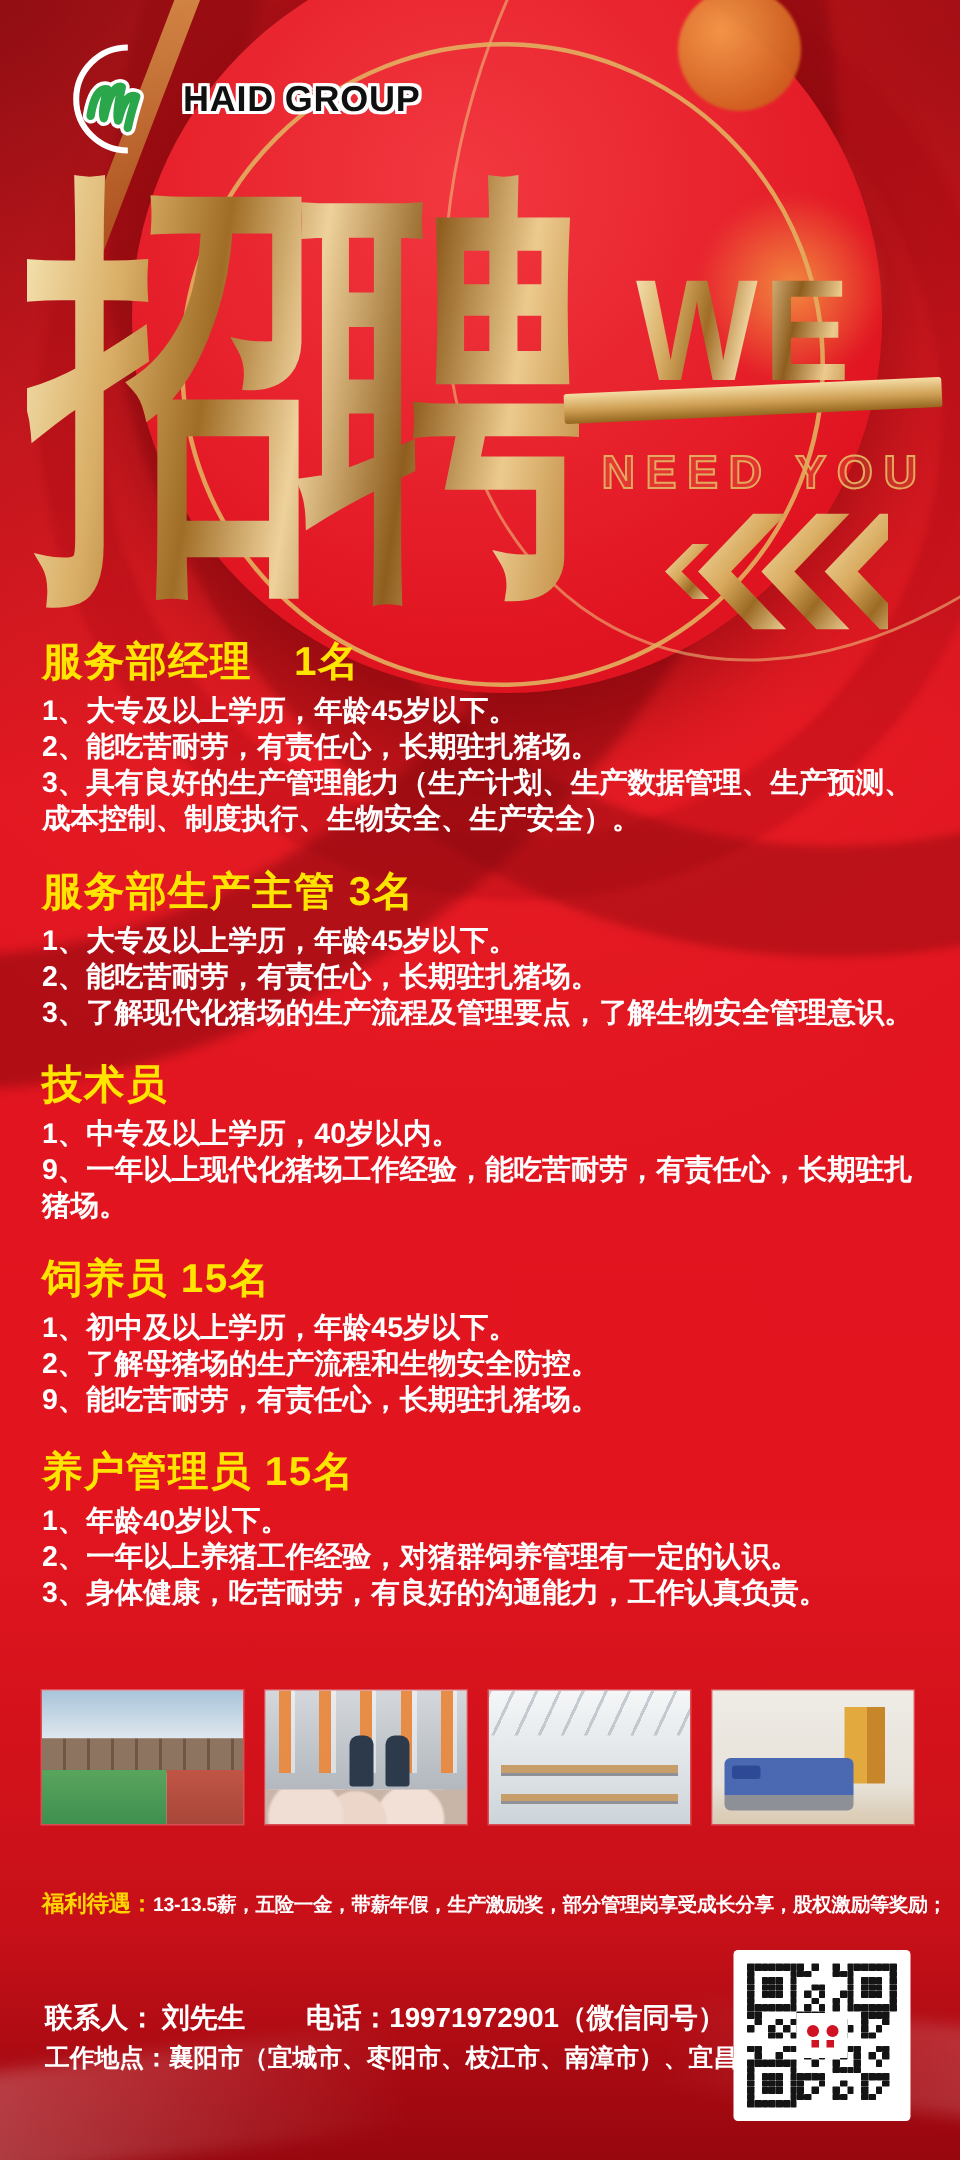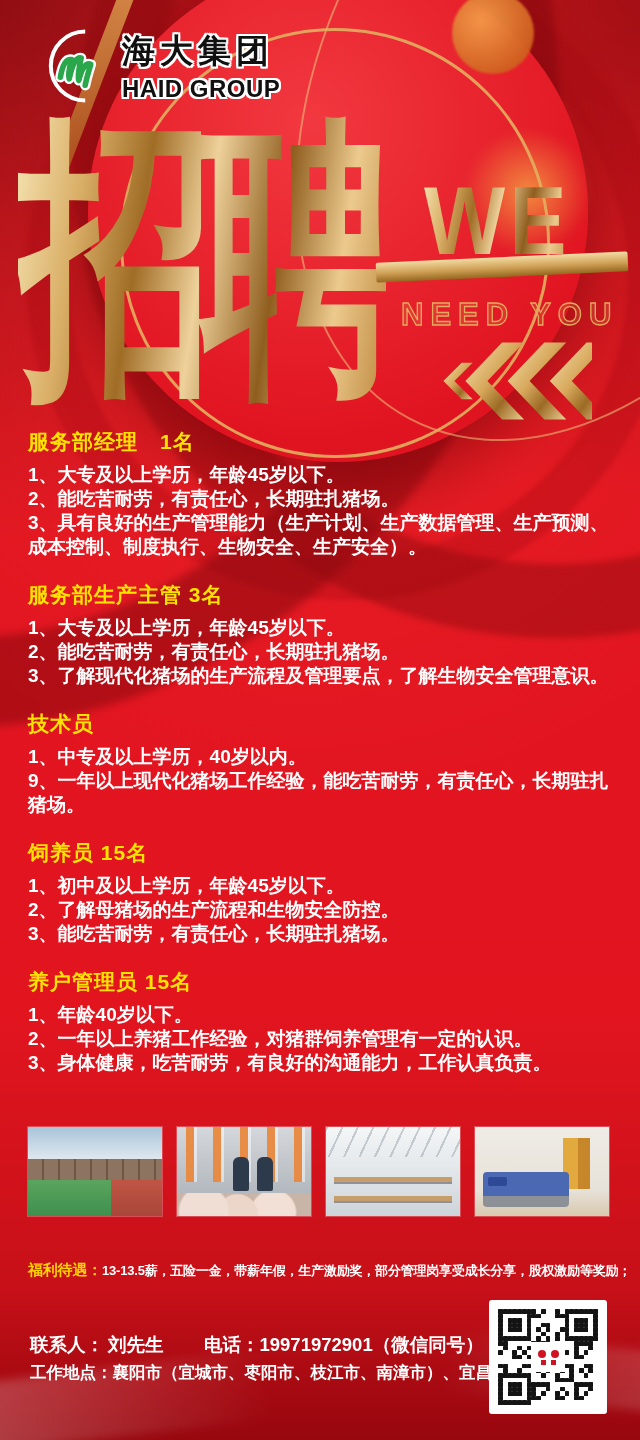--- a/index.html
+++ b/index.html
@@ -60,21 +60,21 @@
   .gold-bar{position:absolute;left:376px;top:257px;width:252px;height:20px;z-index:4;
     transform:rotate(-2.6deg);border-radius:2px;
     background:linear-gradient(180deg,#f4dca4,#cfa055 55%,#95671f);}
   .need-you{position:absolute;left:401px;top:297px;z-index:4;font-size:31px;font-weight:700;
     letter-spacing:7px;color:rgba(226,170,94,.18);-webkit-text-stroke:1.3px #e2aa5e;}
   @supports not (-webkit-text-stroke:1px #000){.need-you{color:#e2aa5e;}}
   .chevrons{position:absolute;left:436px;top:340px;z-index:4;}
   
   .jobs{position:absolute;left:28px;top:426px;width:586px;z-index:6;}
   .job{margin:0 0 20px 0;}
-  .job h2{margin:0 0 6px 0;font-size:21px;line-height:31px;font-weight:800;
+  .job h2{margin:0 0 6px 0;font-size:27px;line-height:31px;font-weight:800;
     color:#ffe400;letter-spacing:1px;}
   .job p{margin:0;font-size:19px;line-height:24px;font-weight:700;color:#ffffff;}
   
   .photos{position:absolute;left:28px;top:1127px;width:584px;display:flex;gap:15px;z-index:6;}
   .photo{position:relative;width:134px;height:89px;overflow:hidden;background:#ddd;
     box-shadow:0 0 0 1px rgba(255,255,255,.25);}
   .photo i{position:absolute;display:block;}
   .p1-sky{left:0;top:0;right:0;height:42%;background:linear-gradient(180deg,#a9c4da,#e7edf1);}
   .p1-bld{left:0;top:36%;right:0;height:26%;
     background:repeating-linear-gradient(90deg,#8d7460 0 14px,#6f5746 14px 16px),#8d7460;}
@@ -147,21 +147,20 @@
   <i class="dec streak-bl"></i>
   <i class="dec streak-br"></i>
 
   <header class="logo-row">
     <svg class="logo-icon" viewBox="0 0 100 100">
       <path d="M64 7 A 43 43 0 1 0 64 93 A 35 35 0 1 1 64 7 Z" fill="#1b5fb0" stroke="#ffffff" stroke-width="5"></path>
       <path d="M33 64 Q37 40 47 42 Q42 60 44 66 Q50 38 59 40 Q54 62 56 68 Q62 44 71 48 Q66 64 64 74" fill="none" stroke="#ffffff" stroke-width="13" stroke-linecap="round" stroke-linejoin="round"></path>
       <path d="M33 64 Q37 40 47 42 Q42 60 44 66 Q50 38 59 40 Q54 62 56 68 Q62 44 71 48 Q66 64 64 74" fill="none" stroke="#2aa64b" stroke-width="7" stroke-linecap="round" stroke-linejoin="round"></path>
     </svg>
     <div class="logo-text">
-      <div class="logo-cn">海大集团</div>
       <div class="logo-en">HAID GROUP</div>
     </div>
   </header>
 
   <h1 class="zhaopin gold-text">招聘</h1>
   <div class="we gold-text">WE</div>
   <i class="dec gold-bar"></i>
   <div class="need-you">NEED YOU</div>
   <svg class="chevrons" width="156" height="82" viewBox="0 0 170 84">
     <defs>
@@ -193,21 +192,21 @@
     </section>
     <section class="job">
       <h2>技术员</h2>
       <p>1、中专及以上学历，40岁以内。</p>
       <p>9、一年以上现代化猪场工作经验，能吃苦耐劳，有责任心，长期驻扎猪场。</p>
     </section>
     <section class="job">
       <h2>饲养员 15名</h2>
       <p>1、初中及以上学历，年龄45岁以下。</p>
       <p>2、了解母猪场的生产流程和生物安全防控。</p>
-      <p>3、能吃苦耐劳，有责任心，长期驻扎猪场。</p>
+      <p>9、能吃苦耐劳，有责任心，长期驻扎猪场。</p>
     </section>
     <section class="job">
       <h2>养户管理员 15名</h2>
       <p>1、年龄40岁以下。</p>
       <p>2、一年以上养猪工作经验，对猪群饲养管理有一定的认识。</p>
       <p>3、身体健康，吃苦耐劳，有良好的沟通能力，工作认真负责。</p>
     </section>
   </main>
 
   <div class="photos">

